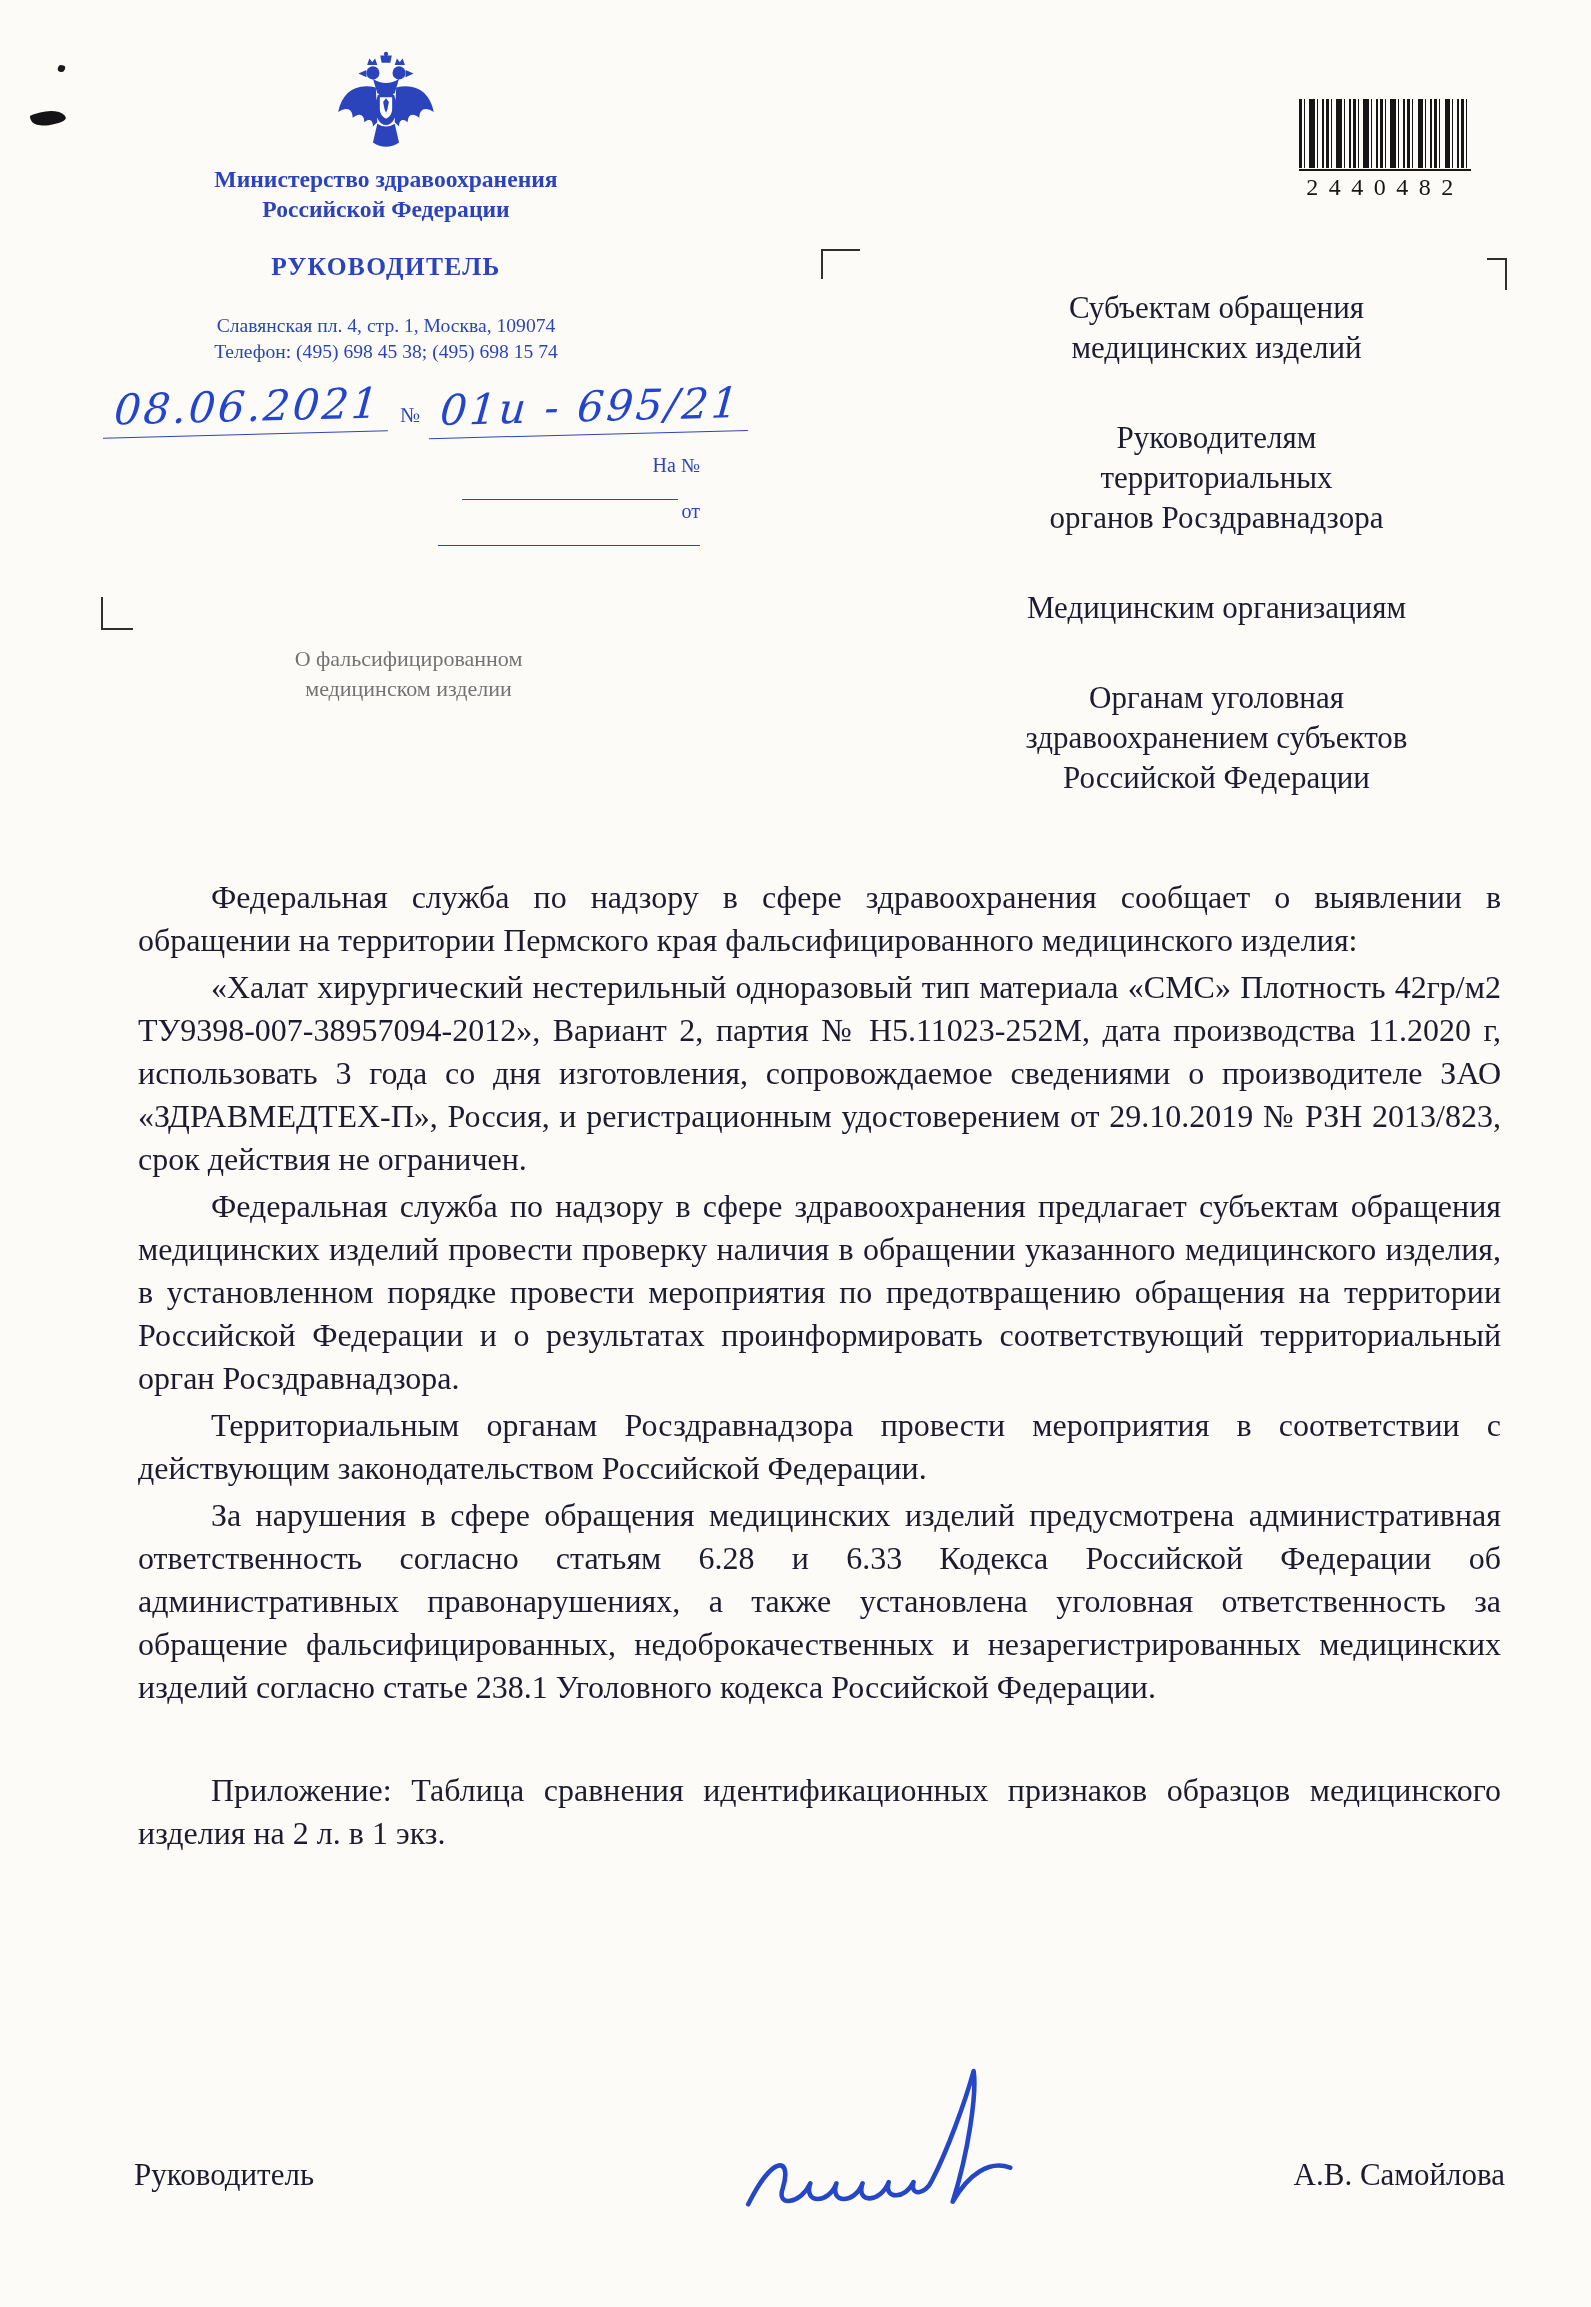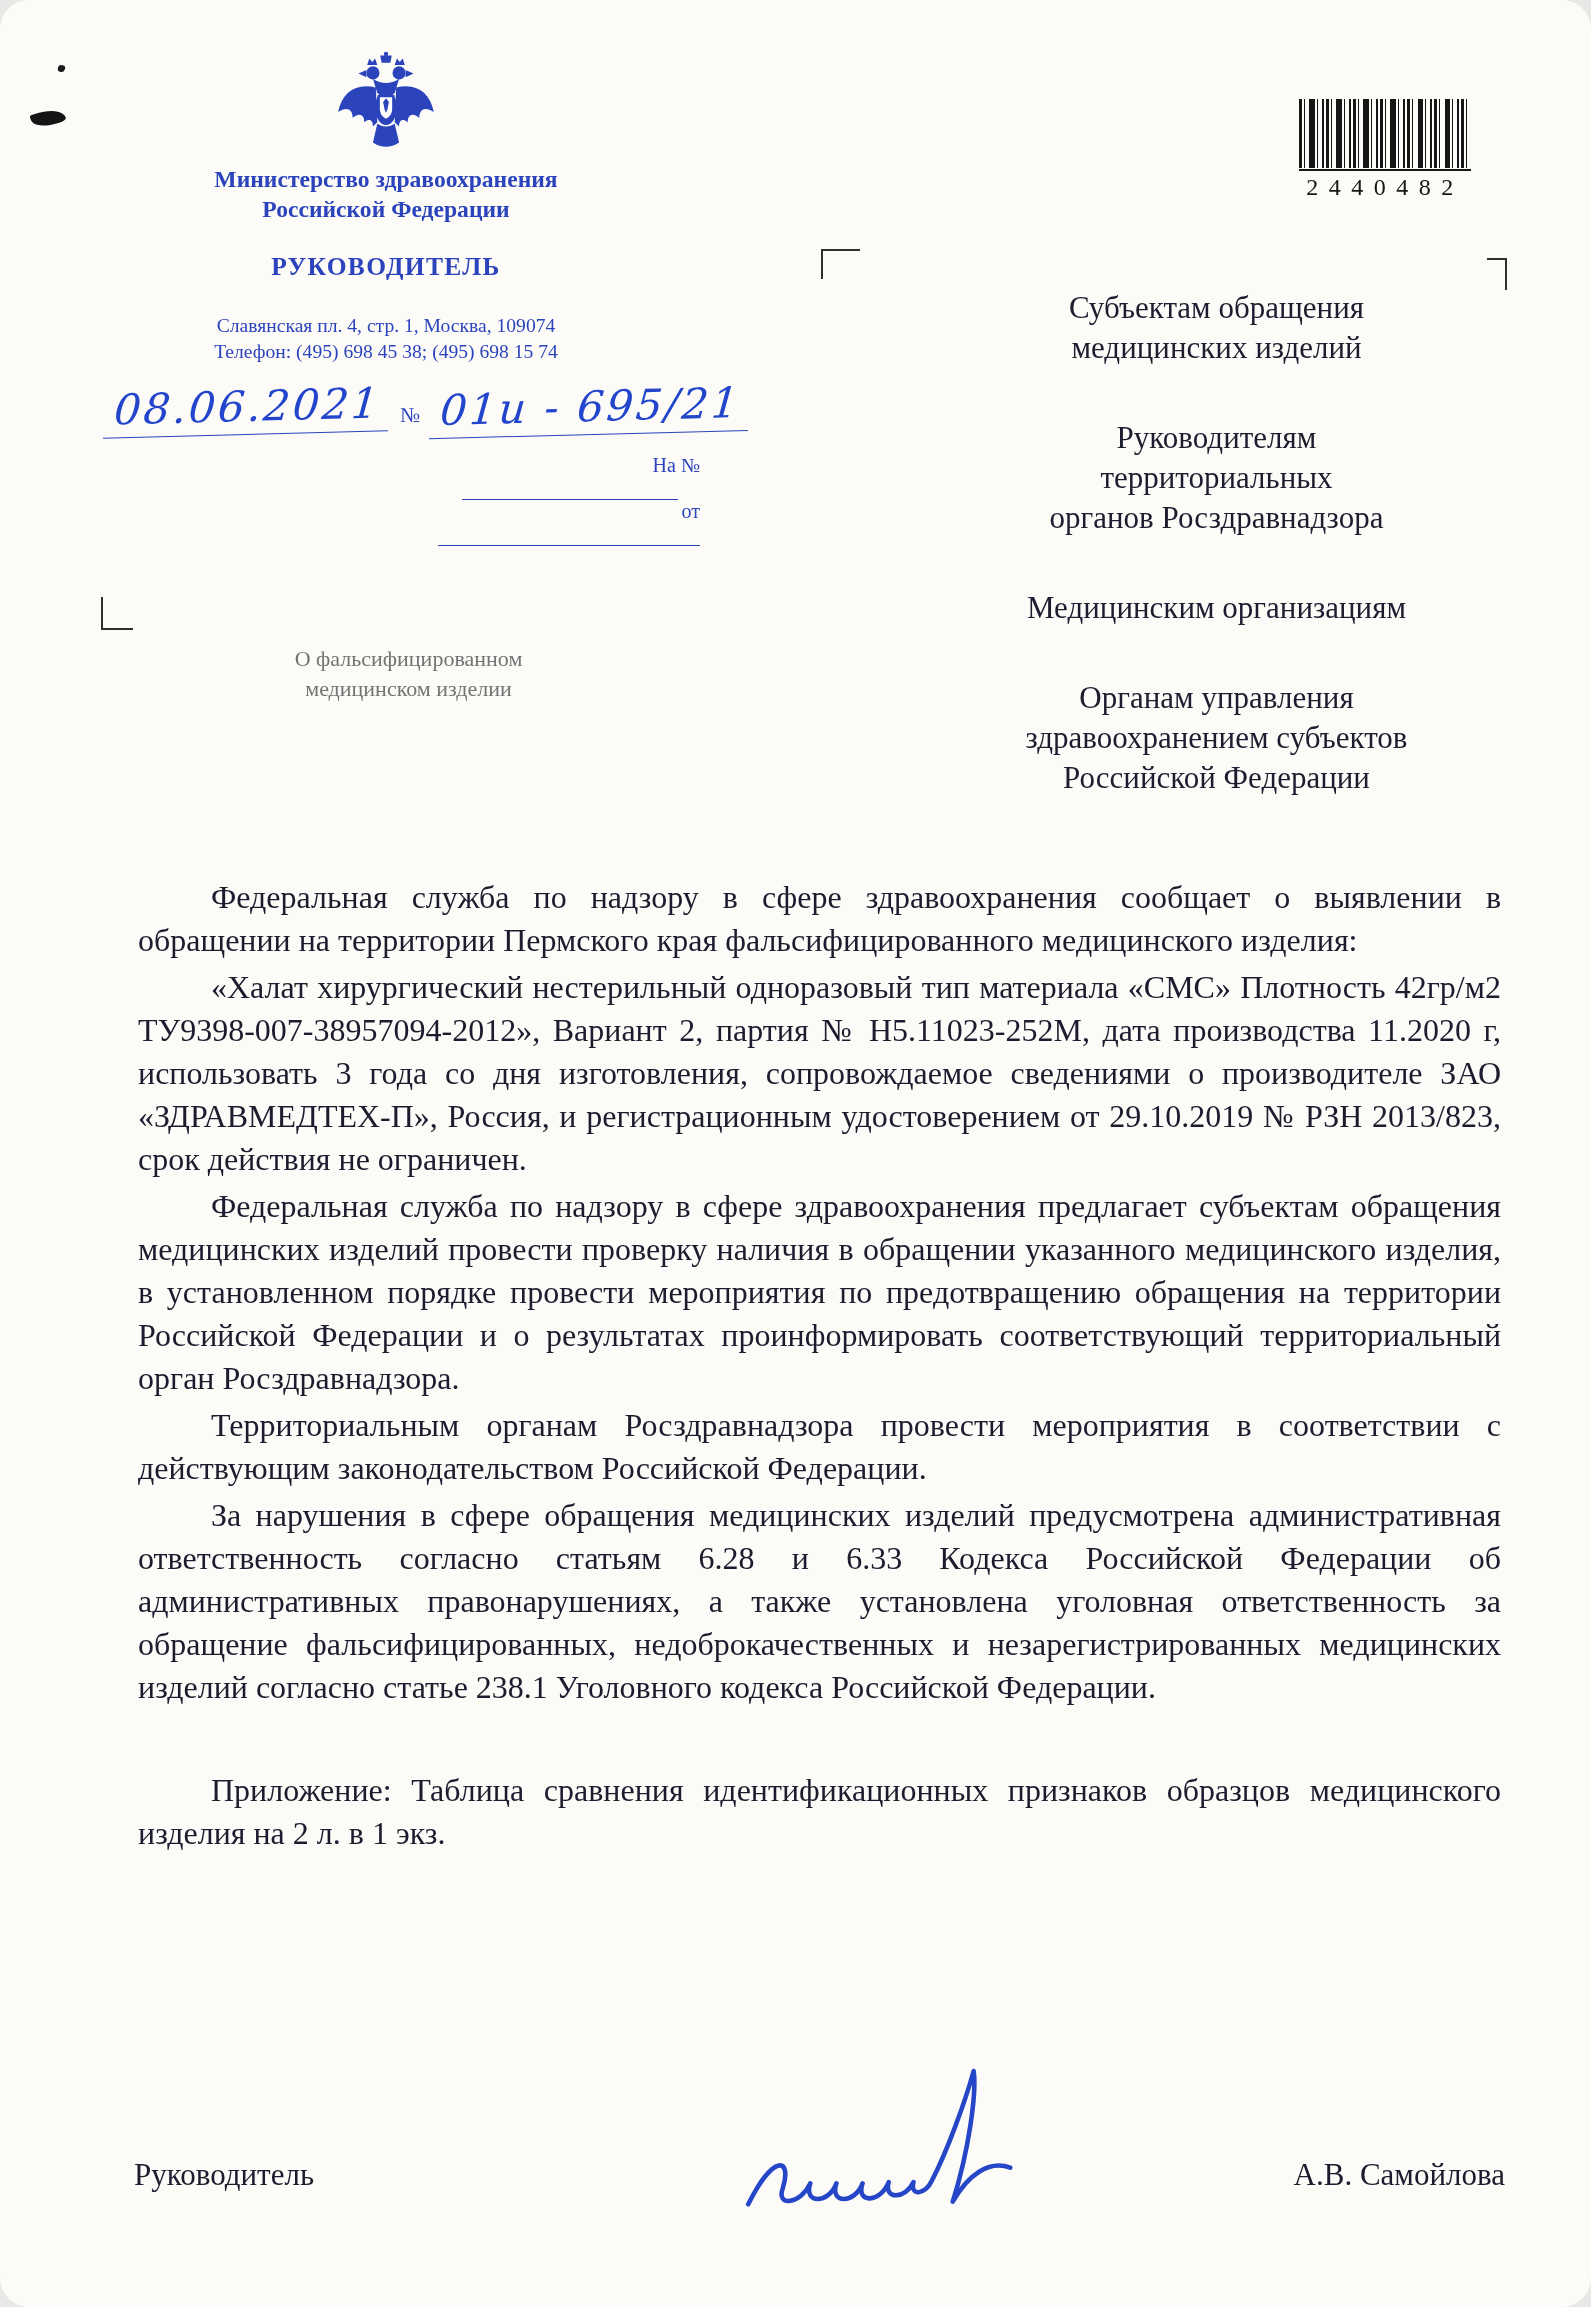--- a/index.html
+++ b/index.html
@@ -4,21 +4,20 @@
 <style>
   html,body{margin:0;padding:0;background:#e8e8e6;}
   .page{
     position:relative;
     width:1591px;height:2307px;
     margin:0 auto;
     background:#fcfbf8;
     font-family:"Liberation Serif",serif;
     color:#1d1d30;
     overflow:hidden;
-    border-radius:29px;
   }
   
   .speck-a{position:absolute;left:58px;top:65px;width:6.5px;height:6.5px;background:#1a1a1a;border-radius:50% 40% 60% 50%;transform:rotate(20deg);}
   .speck-b{position:absolute;left:31px;top:110px;width:34px;height:15.7px;background:#141414;border-radius:10% 90% 20% 80%;transform:rotate(-18deg);}
   
   .org-block{position:absolute;left:72px;top:51px;width:628px;text-align:center;color:#2b44bc;}
   .emblem{width:116px;height:109px;margin:0 auto 5.2px;}
   .ministry-line{font-size:23.6px;font-weight:bold;line-height:29.4px;}
   .service{margin-top:13px;}
   .service-line{font-size:27px;font-weight:bold;line-height:35px;letter-spacing:0.7px;}
@@ -146,21 +145,21 @@
     </div>
     <div class="addr-group">
       <span class="addr-line">Руководителям</span>
       <span class="addr-line">территориальных</span>
       <span class="addr-line">органов Росздравнадзора</span>
     </div>
     <div class="addr-group">
       <span class="addr-line">Медицинским организациям</span>
     </div>
     <div class="addr-group">
-      <span class="addr-line">Органам управления</span>
+      <span class="addr-line">Органам уголовная</span>
       <span class="addr-line">здравоохранением субъектов</span>
       <span class="addr-line">Российской Федерации</span>
     </div>
   </div>
 
   <div class="letter-body">
     <p class="para">Федеральная служба по надзору в сфере здравоохранения сообщает о выявлении в обращении на территории Пермского края фальсифицированного медицинского изделия:</p>
     <p class="para">«Халат хирургический нестерильный одноразовый тип материала «СМС» Плотность 42гр/м2 ТУ9398-007-38957094-2012», Вариант 2, партия № Н5.11023-252М, дата производства 11.2020 г, использовать 3 года со дня изготовления, сопровождаемое сведениями о производителе ЗАО «ЗДРАВМЕДТЕХ-П», Россия, и регистрационным удостоверением от 29.10.2019 № РЗН 2013/823, срок действия не ограничен.</p>
     <p class="para">Федеральная служба по надзору в сфере здравоохранения предлагает субъектам обращения медицинских изделий провести проверку наличия в обращении указанного медицинского изделия, в установленном порядке провести мероприятия по предотвращению обращения на территории Российской Федерации и о результатах проинформировать соответствующий территориальный орган Росздравнадзора.</p>
     <p class="para">Территориальным органам Росздравнадзора провести мероприятия в соответствии с действующим законодательством Российской Федерации.</p>

